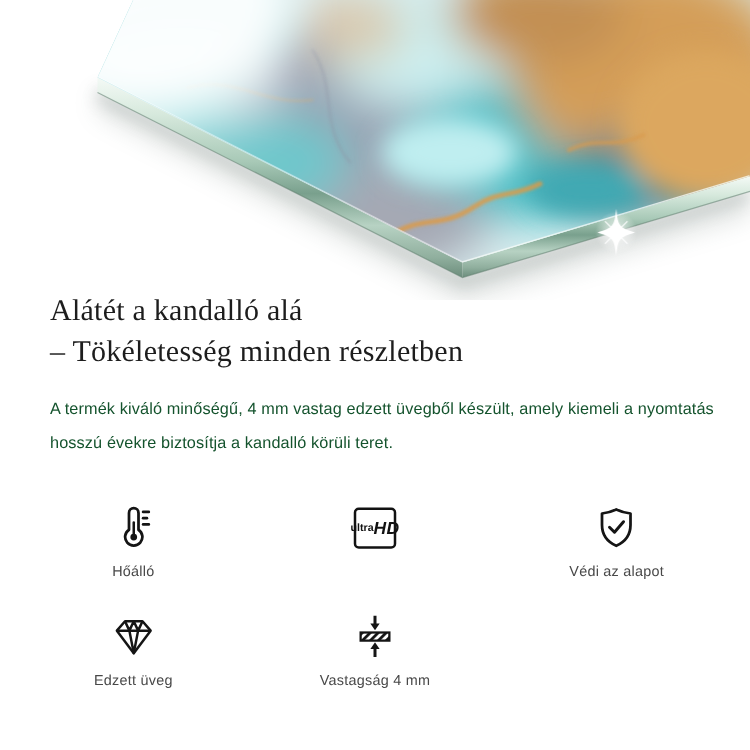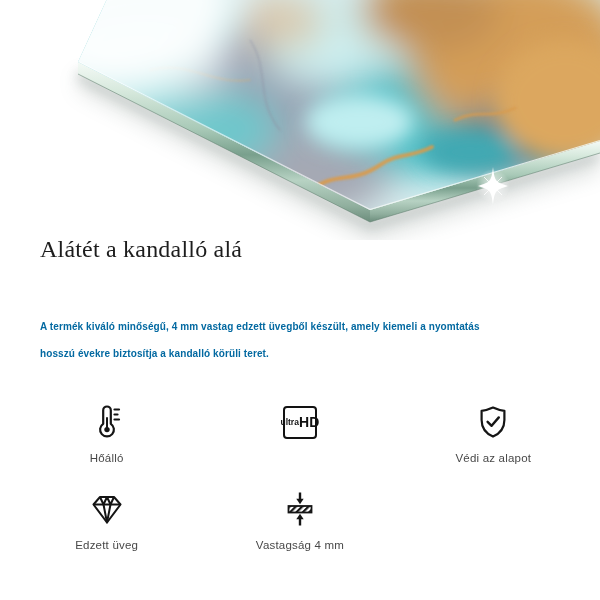--- a/index.html
+++ b/index.html
@@ -3,31 +3,31 @@
 <meta charset="utf-8">
 <style>
   html,body{margin:0;padding:0;background:#ffffff;}
   .page{position:relative;width:600px;height:600px;background:#ffffff;overflow:hidden;
         font-family:"Liberation Sans","DejaVu Sans",sans-serif;}
   .hero{position:absolute;top:0;left:0;width:600px;height:240px;}
   .heading{position:absolute;left:40px;top:233px;
            font-family:"Liberation Serif","DejaVu Serif",serif;
            font-size:24px;line-height:33px;color:#1d1d1d;font-weight:400;letter-spacing:.2px;}
   .desc{position:absolute;left:40px;top:313px;width:535px;
-        font-size:10px;line-height:27px;color:#0369a1;letter-spacing:.1px;font-weight:bold;}
+        font-size:13px;line-height:27px;color:#14532d;letter-spacing:.1px;}
   .features{position:absolute;left:10px;top:401px;width:580px;
             display:grid;grid-template-columns:1fr 1fr 1fr;row-gap:24px;justify-items:center;}
   .feature{display:flex;flex-direction:column;align-items:center;width:100%;}
   .ficon{height:42px;display:flex;align-items:center;justify-content:center;}
   .flabel{margin-top:9px;font-size:11.5px;color:#484848;letter-spacing:.2px;text-align:center;}
   .hdbox{width:30px;height:29px;border:2.6px solid #121212;border-radius:4px;
          display:flex;flex-direction:row;align-items:center;justify-content:center;
          color:#121212;}
   .hd-top{font-size:8.5px;font-weight:700;line-height:9px;}
-  .hd-bottom{font-size:14px;font-weight:800;line-height:13px;letter-spacing:.2px;}
+  .hd-bottom{font-size:14px;font-weight:800;line-height:13px;letter-spacing:.2px;font-style:italic;}
 </style>
 </head>
 <body>
 
 <div class="page">
 
   <div class="hero">
     <svg width="600" height="240" viewBox="0 0 600 240">
       <defs>
         <clipPath id="face">
@@ -108,20 +108,21 @@
       <g>
         <circle cx="493" cy="186" r="17" fill="url(#glow)" opacity="0.9"></circle>
         <path d="M493,167 C494.6,181 495.2,182 508,186 C495.2,190 494.6,191 493,205 C491.4,191 490.8,190 478,186 C490.8,182 491.4,181 493,167 Z" fill="#ffffff"></path>
         <path d="M484,177 L502,195 M502,177 L484,195" stroke="#ffffff" stroke-width="1" opacity="0.8"></path>
       </g>
     </svg>
   </div>
 
   <div class="heading">
     <div>Alátét a kandalló alá</div>
+    <div>– Tökéletesség minden részletben</div>
   </div>
 
   <div class="desc">
     <div>A termék kiváló minőségű, 4 mm vastag edzett üvegből készült, amely kiemeli a nyomtatás</div>
     <div>hosszú évekre biztosítja a kandalló körüli teret.</div>
   </div>
 
   <div class="features">
 
     <div class="feature">

